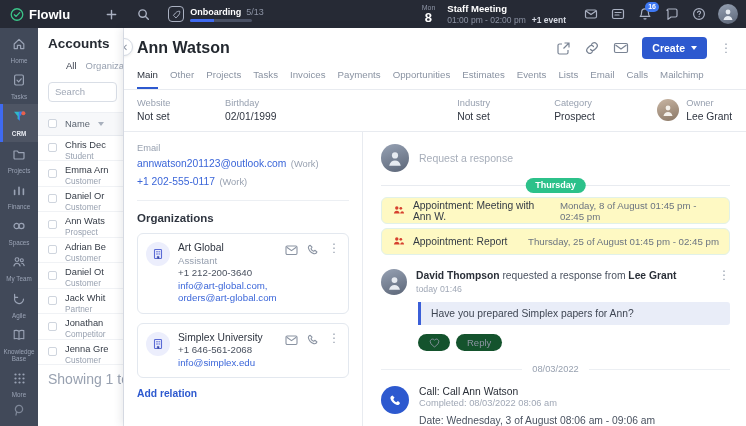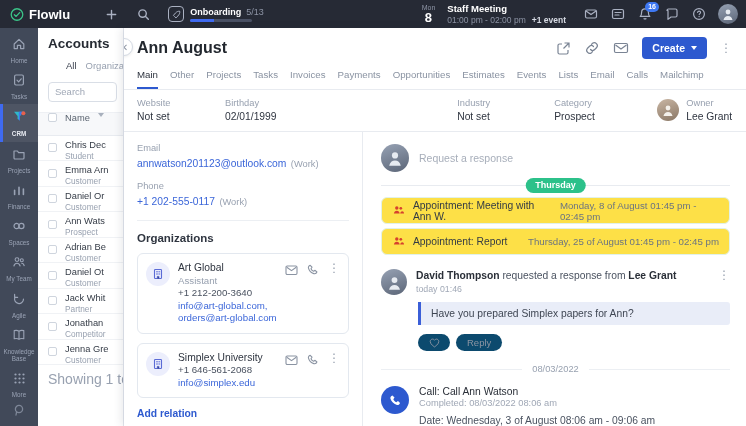--- a/index.html
+++ b/index.html
@@ -50,21 +50,21 @@
   
   .list-panel { width:86px; background:#fff; flex:none; overflow:hidden; padding-top:8px; border-right:1px solid #e3e7ee; }
   .lp-title { font-size:13.5px; font-weight:700; color:#262b33; padding-left:10px; white-space:nowrap; overflow:hidden; }
   .lp-tabs { display:flex; gap:9px; padding-left:28px; margin-top:9px; font-size:9.5px; white-space:nowrap; overflow:hidden; }
   .lp-tab { color:#98a1b0; cursor:pointer; }
   .lp-tab.active { color:#3c4350; }
   .lp-search { margin:10px 6px 0 10px; }
   .lp-search input { width:100%; height:20px; border:1px solid #d9dee6; border-radius:4px; font-size:9.5px; padding:0 6px;
                      font-family:"Liberation Sans",sans-serif; color:#3c4350; outline:none; }
   .lp-search input::placeholder { color:#a0a8b6; }
-  .lp-table-head { display:flex; gap:8px; background:#f7f8fa; height:24px; margin-top:10px;
+  .lp-table-head { display:flex; align-items:center; gap:8px; background:#f7f8fa; height:24px; margin-top:10px;
                    padding-left:10px; border-top:1px solid #eef0f4; border-bottom:1px solid #e8ebf0; font-size:9.3px; color:#5b6470; white-space:nowrap; }
   .cbx { width:9px; height:9px; border:1px solid #cfd5de; border-radius:2px; background:#fff; flex:none; }
   .caret-down { width:0; height:0; border-left:3px solid transparent; border-right:3px solid transparent; border-top:4px solid #a8b0bd; }
   .lp-row { display:flex; align-items:center; gap:8px; padding-left:10px; height:25.5px; border-bottom:1px solid #f0f2f5;
             white-space:nowrap; overflow:hidden; cursor:pointer; }
   .lp-row .nm { font-size:9.3px; color:#343b46; line-height:1.2; }
   .lp-row .sub { font-size:8.3px; color:#98a1b0; line-height:1.2; }
   .lp-foot { font-size:14px; color:#98a1b0; padding:6px 0 0 10px; white-space:nowrap; }
   
   .detail { flex:1; background:#fff; position:relative; box-shadow:-3px 0 8px rgba(40,50,70,.10); display:flex; flex-direction:column; overflow:hidden; }
@@ -106,32 +106,32 @@
   .org-phone { font-size:9.7px; color:#4a5260; }
   .org-mail { font-size:9.7px; color:#3b66d9; display:block; text-decoration:none; }
   .org-acts { display:flex; gap:9px; align-items:flex-start; color:#8a93a2; }
   .add-rel { font-size:10.3px; font-weight:700; color:#2d59cf; margin-top:10px; cursor:pointer; display:inline-block; }
   
   .composer { display:flex; align-items:center; gap:10px; }
   .composer .ph { font-size:10.5px; color:#a7aeba; cursor:text; }
   .planned-wrap { position:relative; border-top:1px solid #e8ebf0; margin-top:13px; padding-top:11px; }
   .planned-badge { position:absolute; top:-8px; left:50%; transform:translateX(-50%); background:#2cc18a; color:#fff;
                    font-size:9px; font-weight:700; padding:2px 10px 3px; border-radius:9px; }
-  .appt { background:#fde047; border:1px solid #e1f1e9; border-radius:6px; height:27px; display:flex; align-items:center;
+  .appt { background:#fef9c3; border:1px solid #e1f1e9; border-radius:6px; height:27px; display:flex; align-items:center;
           gap:8px; padding:0 10px; margin-bottom:4px; cursor:pointer; }
   .appt-title { font-size:10.3px; color:#333a44; }
   .appt-when { margin-left:auto; font-size:9.7px; color:#6b7480; }
   .feed { display:flex; gap:9px; margin-top:14px; }
   .feed-main { flex:1; min-width:0; }
   .feed-line { font-size:10.3px; color:#4a5260; line-height:1.3; }
   .feed-line b { color:#2a2f38; }
   .feed-time { font-size:8.8px; color:#a0a8b6; margin-top:1px; }
   .quote { margin:7px 0 0 37px; background:#e9edf8; border-left:3px solid #3b5fd8; padding:6px 10px; font-size:10.3px; color:#3f4653; border-radius:0 3px 3px 0; }
   .feed-acts { display:flex; gap:6px; margin:9px 0 0 37px; }
-  .pill { background:#0c4a6e; border-radius:10px; height:17px; display:flex; align-items:center; justify-content:center;
+  .pill { background:#14532d; border-radius:10px; height:17px; display:flex; align-items:center; justify-content:center;
           padding:0 11px; font-size:9.5px; color:#8d95a3; cursor:pointer; }
   .pill.heart { width:32px; padding:0; }
   .date-div { display:flex; align-items:center; gap:10px; margin:13px 0 12px; }
   .date-div:before,.date-div:after { content:""; flex:1; border-top:1px solid #eceff3; }
   .date-div span { font-size:9.3px; color:#98a1b0; }
   .call { display:flex; gap:10px; }
   .call-ico { width:28px; height:28px; border-radius:50%; background:#2d59cf; display:flex; align-items:center; justify-content:center; flex:none; }
   .call-main { flex:1; min-width:0; }
   .call-title { font-size:10.3px; color:#2a2f38; }
   .call-sub { font-size:9.3px; color:#a0a8b6; margin-top:1px; }
@@ -375,21 +375,21 @@
           <span><span class="nm">Jenna Gre</span><div class="sub">Customer</div></span>
         </div>
       </div>
       <div class="lp-foot">Showing 1 to 10</div>
     </div>
 
     <div class="detail">
       <div class="close-btn">✕</div>
 
       <div class="dt-head">
-        <span class="dt-title">Ann August</span>
+        <span class="dt-title">Ann Watson</span>
         <div class="dt-actions">
           <span class="ghost-ico">
             <svg width="15" height="15" viewBox="0 0 15 15">
                 <path d="M6 3H3.5A1.5 1.5 0 002 4.5v7A1.5 1.5 0 003.5 13h7a1.5 1.5 0 001.5-1.5V9" fill="none" stroke="#7a8494" stroke-width="1.2"></path>
                 <path d="M8.5 2H13v4.5M13 2L7.5 7.5" fill="none" stroke="#7a8494" stroke-width="1.2"></path>
               </svg>
           </span>
           <span class="ghost-ico">
             <svg width="16" height="16" viewBox="0 0 16 16">
                 <path d="M6.5 9.5a3 3 0 004.2 0l2-2a3 3 0 00-4.2-4.2l-1 1" fill="none" stroke="#7a8494" stroke-width="1.2" stroke-linecap="round"></path>
@@ -456,21 +456,20 @@
           </div>
         </div>
       </div>
 
       <div class="dt-body">
 
         <div class="col-left">
           <div class="c-lbl">Email</div>
           <div><a class="link">annwatson201123@outlook.com</a>
                <span class="kind">(Work)</span></div>
-          <div style="margin-top:10px" class="c-lbl">Phone</div>
           <div><a class="link">+1 202-555-0117</a>
                <span class="kind">(Work)</span></div>
           <div class="hr"></div>
           <div class="sec-h">Organizations</div>
 
           <div class="org-card">
             <span class="org-ico">
               <svg width="12" height="12" viewBox="0 0 12 12">
                   <rect x="2.5" y="1.5" width="7" height="9" rx=".8" fill="none" stroke="#5b6bd6" stroke-width="1.1"></rect>
                   <path d="M4.5 3.8h1M6.8 3.8h1M4.5 6h1M6.8 6h1M5.3 10.5V8.4h1.6v2.1" stroke="#5b6bd6" stroke-width="1" stroke-linecap="round"></path>

